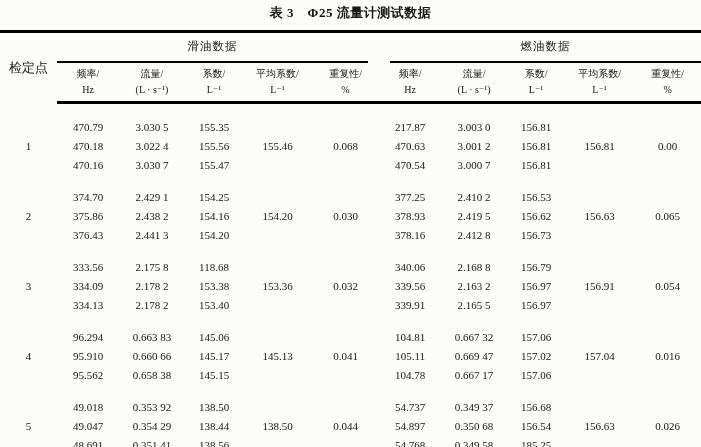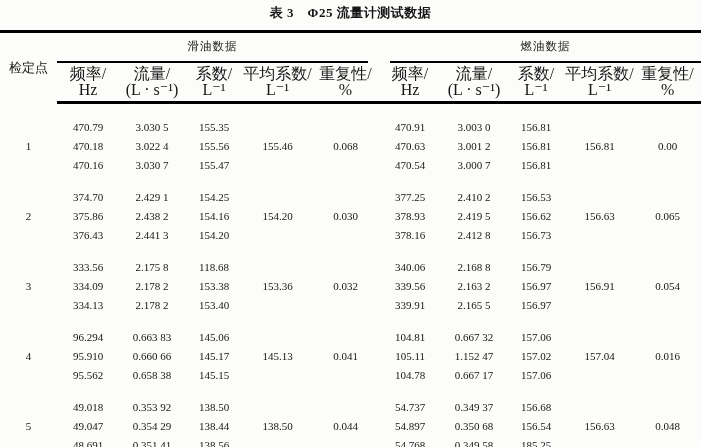--- a/index.html
+++ b/index.html
@@ -40,21 +40,21 @@
   .group-head .group-label {
     display: block;
     padding: 6px 0 7px 0;
     border-bottom: 2px solid #000;
     font-size: 11.5px;
     letter-spacing: 1px;
   }
   .group-head.left .group-label  { margin-right: 11px; font-family: Liberation Serif, serif; }
   .group-head.right .group-label { margin-left: 11px; }
   tr.colhead-row th { height: 38px; border-bottom: 3px solid #000; }
-  .h-line { display: block; line-height: 16px; font-size: 16px; }
+  .h-line { display: block; line-height: 16px; font-size: 10px; }
   tbody td {
     font-size: 11px;
     height: 19px;
     padding: 0;
     text-align: center;
     vertical-align: middle;
     white-space: nowrap;
   }
   tbody tr.group-first td { padding-top: 13px; }
   tbody tr.last-row td { padding-bottom: 5px; }
@@ -134,21 +134,21 @@
       </tr>
     </thead>
     <tbody>
         <tr class="group-first">
           <td></td>
           <td>470.79</td>
           <td>3.030 5</td>
           <td>155.35</td>
           <td></td>
           <td></td>
-          <td>470.91</td>
+          <td>217.87</td>
           <td>3.003 0</td>
           <td>156.81</td>
           <td></td>
           <td></td>
         </tr>
         <tr>
           <td>1</td>
           <td>470.18</td>
           <td>3.022 4</td>
           <td>155.56</td>
@@ -265,21 +265,21 @@
           <td></td>
         </tr>
         <tr>
           <td>4</td>
           <td>95.910</td>
           <td>0.660 66</td>
           <td>145.17</td>
           <td>145.13</td>
           <td>0.041</td>
           <td>105.11</td>
-          <td>1.152 47</td>
+          <td>0.669 47</td>
           <td>157.02</td>
           <td>157.04</td>
           <td>0.016</td>
         </tr>
         <tr>
           <td></td>
           <td>95.562</td>
           <td>0.658 38</td>
           <td>145.15</td>
           <td></td>
@@ -307,21 +307,21 @@
           <td>5</td>
           <td>49.047</td>
           <td>0.354 29</td>
           <td>138.44</td>
           <td>138.50</td>
           <td>0.044</td>
           <td>54.897</td>
           <td>0.350 68</td>
           <td>156.54</td>
           <td>156.63</td>
-          <td>0.048</td>
+          <td>0.026</td>
         </tr>
         <tr class="last-row">
           <td></td>
           <td>48.691</td>
           <td>0.351 41</td>
           <td>138.56</td>
           <td></td>
           <td></td>
           <td>54.768</td>
           <td>0.349 58</td>

